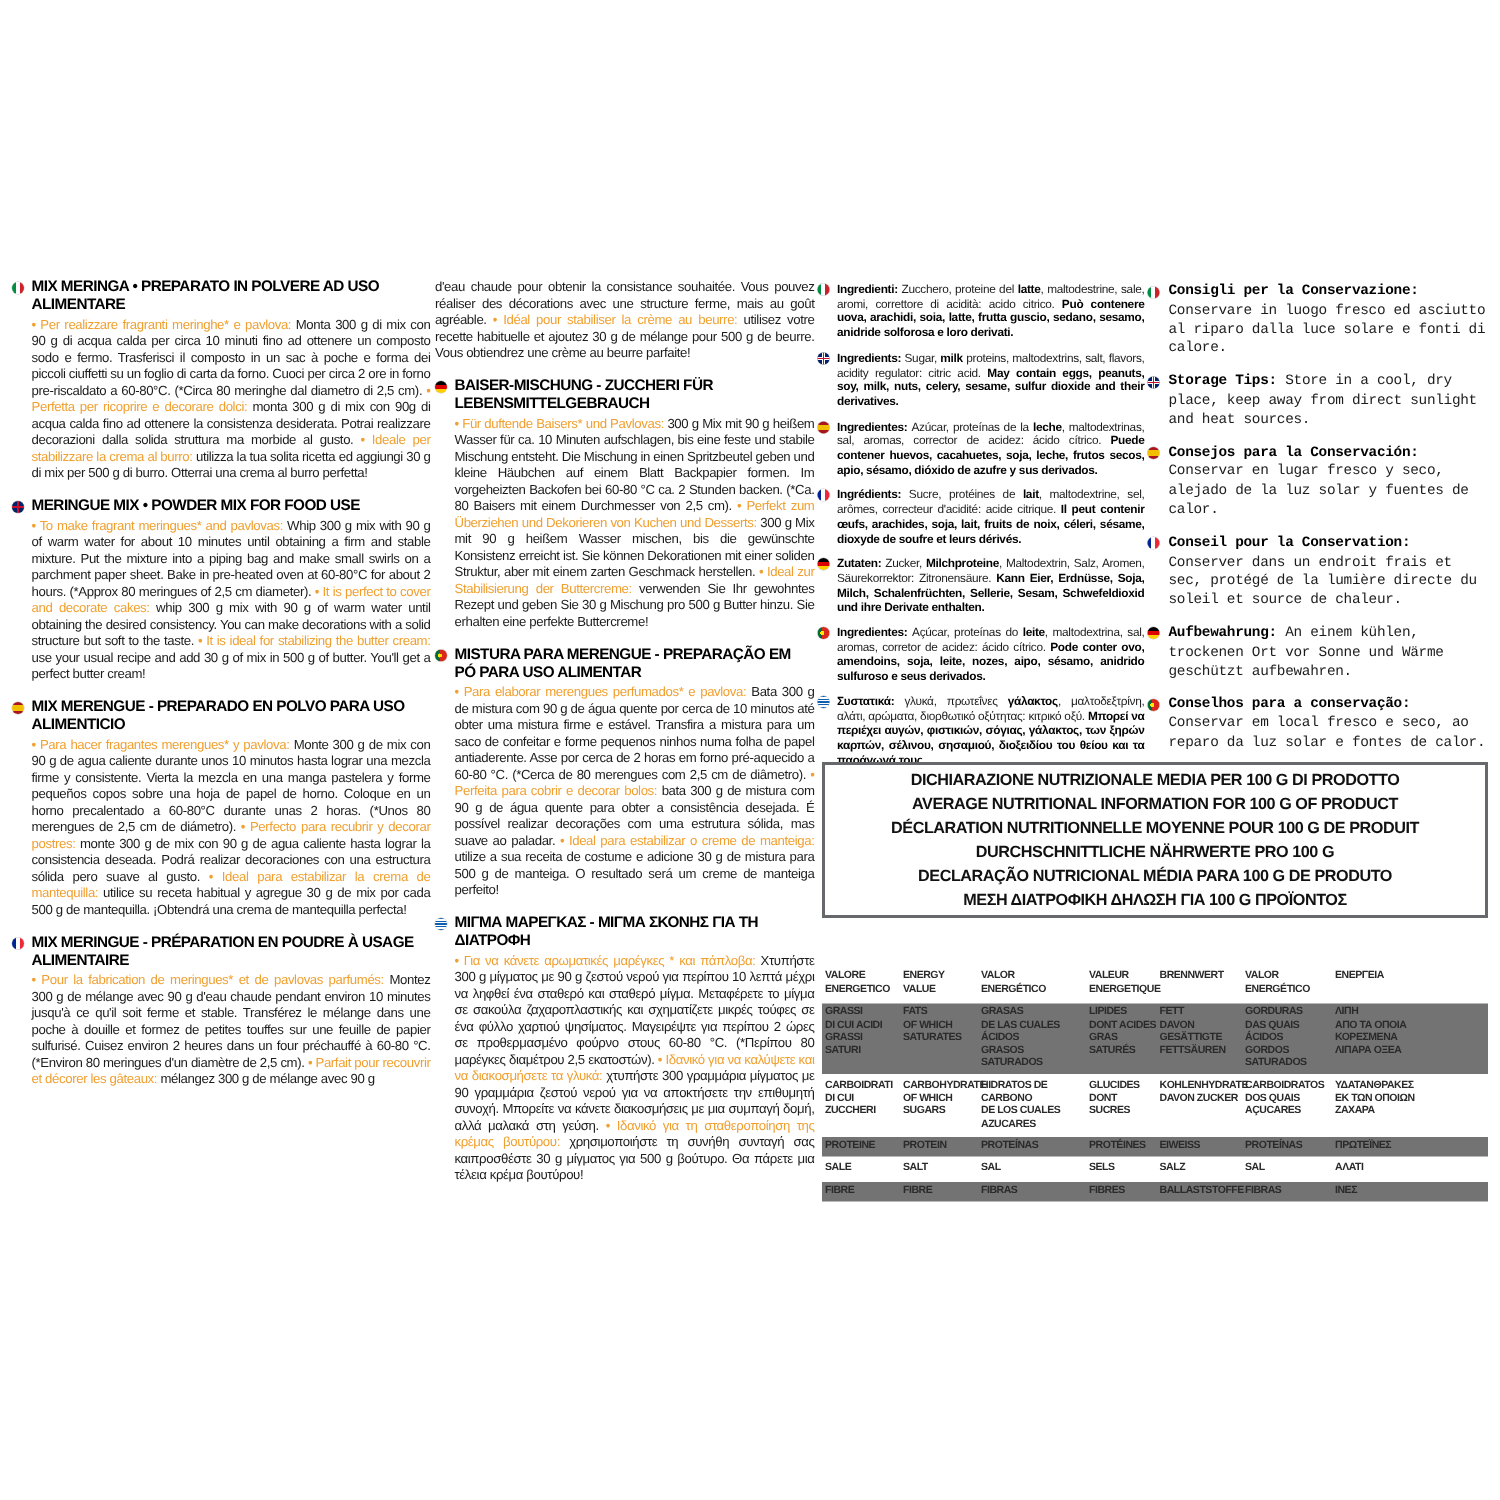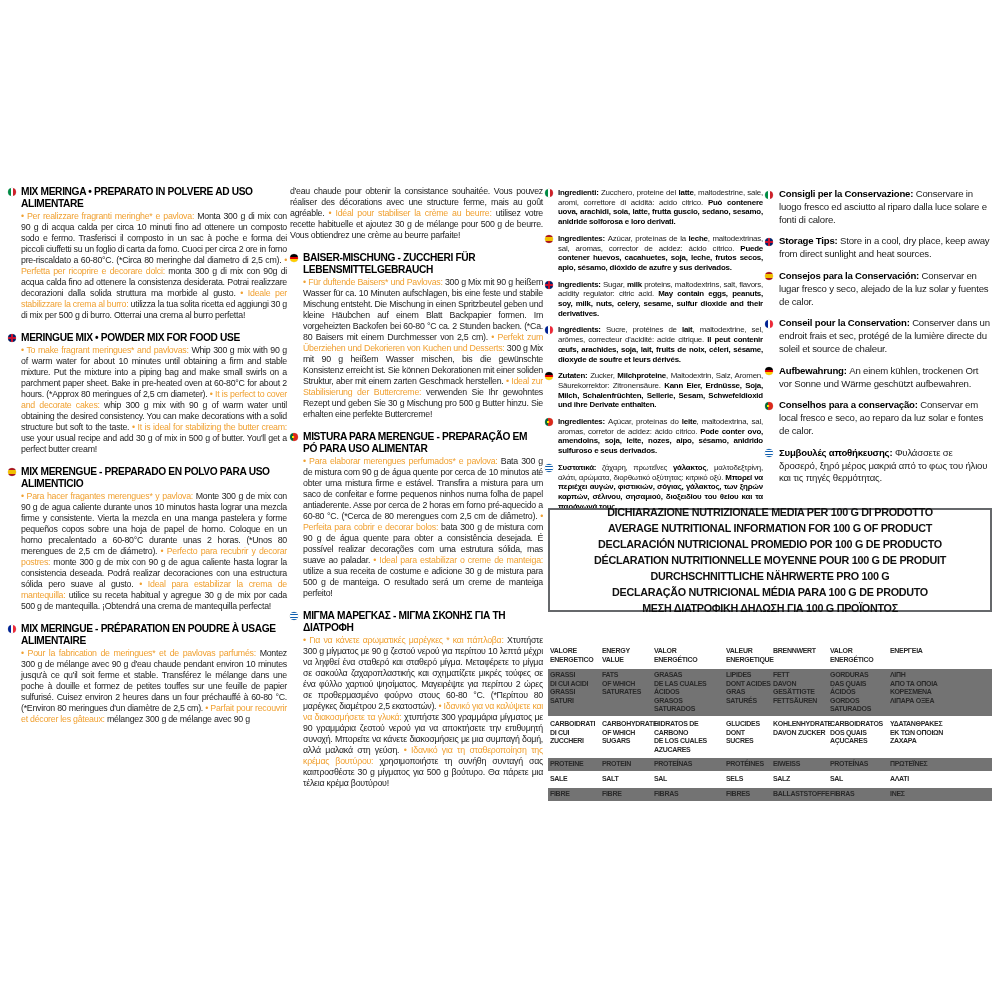--- a/index.html
+++ b/index.html
@@ -26,21 +26,21 @@
   .body{margin:0;font-size:8.8px;line-height:11px;letter-spacing:-0.25px;text-align:justify;color:#1c1c1c;}
   .run-label{color:#F0A030;}
   .run-text{color:#1c1c1c;}
   .run-b{font-weight:bold;color:#000;}
   .run-n{color:#1c1c1c;}
 
   .ing .sec{margin-bottom:7px;padding-left:13px;}
   .ing .body{font-size:7.9px;line-height:9.7px;letter-spacing:-0.2px;text-align:justify;}
   .ing .flag{top:1px;}
 
-  .sto .sec{margin-bottom:9px;padding-left:14px;}
+  .sto .sec{margin-bottom:9px;padding-left:14px;font-family:Liberation Mono, monospace;}
   .sto .body{font-size:9.6px;line-height:12.8px;letter-spacing:-0.2px;text-align:left;}
   .sto .flag{top:2.5px;}
 
   .nut-head{position:absolute;left:548px;top:508px;width:444px;height:104px;border:2px solid #66686b;box-sizing:border-box;
             display:flex;flex-direction:column;justify-content:center;align-items:center;background:#fff;}
   .nut-head-line{font-size:10.8px;font-weight:bold;letter-spacing:-0.3px;line-height:16px;color:#111;text-align:center;white-space:nowrap;}
 
   .nut-table{position:absolute;left:548px;top:645px;width:444px;}
   .nut-row{display:grid;grid-template-columns:50px 50px 70px 45px 55px 58px 78px 1fr;column-gap:2px;
            padding:2px 2px;margin-bottom:2px;align-items:stretch;}
@@ -97,42 +97,42 @@
       <p class="body"><span class="run-label">• Για να κάνετε αρωματικές μαρέγκες * και πάπλοβα: </span><span class="run-text">Χτυπήστε 300 g μίγματος με 90 g ζεστού νερού για περίπου 10 λεπτά μέχρι να ληφθεί ένα σταθερό και σταθερό μίγμα. Μεταφέρετε το μίγμα σε σακούλα ζαχαροπλαστικής και σχηματίζετε μικρές τούφες σε ένα φύλλο χαρτιού ψησίματος. Μαγειρέψτε για περίπου 2 ώρες σε προθερμασμένο φούρνο στους 60-80 °C. (*Περίπου 80 μαρέγκες διαμέτρου 2,5 εκατοστών). </span><span class="run-label">• Ιδανικό για να καλύψετε και να διακοσμήσετε τα γλυκά: </span><span class="run-text">χτυπήστε 300 γραμμάρια μίγματος με 90 γραμμάρια ζεστού νερού για να αποκτήσετε την επιθυμητή συνοχή. Μπορείτε να κάνετε διακοσμήσεις με μια συμπαγή δομή, αλλά μαλακά στη γεύση. </span><span class="run-label">• Ιδανικό για τη σταθεροποίηση της κρέμας βουτύρου: </span><span class="run-text">χρησιμοποιήστε τη συνήθη συνταγή σας καιπροσθέστε 30 g μίγματος για 500 g βούτυρο. Θα πάρετε μια τέλεια κρέμα βουτύρου!</span></p>
     </div>
   </div>
 
   <div class="col ing" style="left:545px;top:188px;width:218px;">
     <div class="sec">
       <span class="flag" data-flag="it"></span>
       <p class="body"><span class="run-b">Ingredienti: </span><span class="run-n">Zucchero, proteine del </span><span class="run-b">latte</span><span class="run-n">, maltodestrine, sale, aromi, correttore di acidità: acido citrico. </span><span class="run-b">Può contenere uova, arachidi, soia, latte, frutta guscio, sedano, sesamo, anidride solforosa e loro derivati.</span></p>
     </div>
     <div class="sec">
+      <span class="flag" data-flag="gb"></span>
+      <p class="body"><span class="run-b">Ingredients: </span><span class="run-n">Sugar, </span><span class="run-b">milk</span><span class="run-n"> proteins, maltodextrins, salt, flavors, acidity regulator: citric acid. </span><span class="run-b">May contain eggs, peanuts, soy, milk, nuts, celery, sesame, sulfur dioxide and their derivatives.</span></p>
+    </div>
+    <div class="sec">
       <span class="flag" data-flag="es"></span>
       <p class="body"><span class="run-b">Ingredientes: </span><span class="run-n">Azúcar, proteínas de la </span><span class="run-b">leche</span><span class="run-n">, maltodextrinas, sal, aromas, corrector de acidez: ácido cítrico. </span><span class="run-b">Puede contener huevos, cacahuetes, soja, leche, frutos secos, apio, sésamo, dióxido de azufre y sus derivados.</span></p>
     </div>
     <div class="sec">
-      <span class="flag" data-flag="gb"></span>
-      <p class="body"><span class="run-b">Ingredients: </span><span class="run-n">Sugar, </span><span class="run-b">milk</span><span class="run-n"> proteins, maltodextrins, salt, flavors, acidity regulator: citric acid. </span><span class="run-b">May contain eggs, peanuts, soy, milk, nuts, celery, sesame, sulfur dioxide and their derivatives.</span></p>
-    </div>
-    <div class="sec">
       <span class="flag" data-flag="fr"></span>
       <p class="body"><span class="run-b">Ingrédients: </span><span class="run-n">Sucre, protéines de </span><span class="run-b">lait</span><span class="run-n">, maltodextrine, sel, arômes, correcteur d'acidité: acide citrique. </span><span class="run-b">Il peut contenir œufs, arachides, soja, lait, fruits de noix, céleri, sésame, dioxyde de soufre et leurs dérivés.</span></p>
     </div>
     <div class="sec">
       <span class="flag" data-flag="de"></span>
       <p class="body"><span class="run-b">Zutaten: </span><span class="run-n">Zucker, </span><span class="run-b">Milchproteine</span><span class="run-n">, Maltodextrin, Salz, Aromen, Säurekorrektor: Zitronensäure. </span><span class="run-b">Kann Eier, Erdnüsse, Soja, Milch, Schalenfrüchten, Sellerie, Sesam, Schwefeldioxid und ihre Derivate enthalten.</span></p>
     </div>
     <div class="sec">
       <span class="flag" data-flag="pt"></span>
       <p class="body"><span class="run-b">Ingredientes: </span><span class="run-n">Açúcar, proteínas do </span><span class="run-b">leite</span><span class="run-n">, maltodextrina, sal, aromas, corretor de acidez: ácido cítrico. </span><span class="run-b">Pode conter ovo, amendoins, soja, leite, nozes, aipo, sésamo, anidrido sulfuroso e seus derivados.</span></p>
     </div>
     <div class="sec">
       <span class="flag" data-flag="gr"></span>
-      <p class="body"><span class="run-b">Συστατικά: </span><span class="run-n">ζάχαρη, πρωτεΐνες </span><span class="run-b">γάλακτος</span><span class="run-n">, μαλτοδεξτρίνη, αλάτι, αρώματα, διορθωτικό οξύτητας: κιτρικό οξύ. </span><span class="run-b">Μπορεί να περιέχει αυγών, φιστικιών, σόγιας, γάλακτος, των ξηρών καρπών, σέλινου, σησαμιού, διοξειδίου του θείου και τα παράγωγά τους.</span></p>
+      <p class="body"><span class="run-b">Συστατικά: </span><span class="run-n">γλυκά, πρωτεΐνες </span><span class="run-b">γάλακτος</span><span class="run-n">, μαλτοδεξτρίνη, αλάτι, αρώματα, διορθωτικό οξύτητας: κιτρικό οξύ. </span><span class="run-b">Μπορεί να περιέχει αυγών, φιστικιών, σόγιας, γάλακτος, των ξηρών καρπών, σέλινου, σησαμιού, διοξειδίου του θείου και τα παράγωγά τους.</span></p>
     </div>
   </div>
 
   <div class="col sto" style="left:765px;top:188px;width:228px;">
     <div class="sec">
       <span class="flag" data-flag="it"></span>
       <p class="body"><span class="run-b">Consigli per la Conservazione: </span><span class="run-n">Conservare in luogo fresco ed asciutto al riparo dalla luce solare e fonti di calore.</span></p>
     </div>
     <div class="sec">
       <span class="flag" data-flag="gb"></span>
@@ -156,21 +156,20 @@
     </div>
     <div class="sec">
       <span class="flag" data-flag="gr"></span>
       <p class="body"><span class="run-b">Συμβουλές αποθήκευσης: </span><span class="run-n">Φυλάσσετε σε δροσερό, ξηρό μέρος μακριά από το φως του ήλιου και τις πηγές θερμότητας.</span></p>
     </div>
   </div>
 
   <div class="nut-head">
       <div class="nut-head-line">DICHIARAZIONE NUTRIZIONALE MEDIA PER 100 G DI PRODOTTO</div>
       <div class="nut-head-line">AVERAGE NUTRITIONAL INFORMATION FOR 100 G OF PRODUCT</div>
-      <div class="nut-head-line">DECLARACIÓN NUTRICIONAL PROMEDIO POR 100 G DE PRODUCTO</div>
       <div class="nut-head-line">DÉCLARATION NUTRITIONNELLE MOYENNE POUR 100 G DE PRODUIT</div>
       <div class="nut-head-line">DURCHSCHNITTLICHE NÄHRWERTE PRO 100 G</div>
       <div class="nut-head-line">DECLARAÇÃO NUTRICIONAL MÉDIA PARA 100 G DE PRODUTO</div>
       <div class="nut-head-line">ΜΕΣΗ ΔΙΑΤΡΟΦΙΚΗ ΔΗΛΩΣΗ ΓΙΑ 100 G ΠΡΟΪΟΝΤΟΣ</div>
     </div>
 
   <div class="nut-table">
       <div class="nut-row">
         <div class="nut-cell">VALORE
 ENERGETICO</div>

